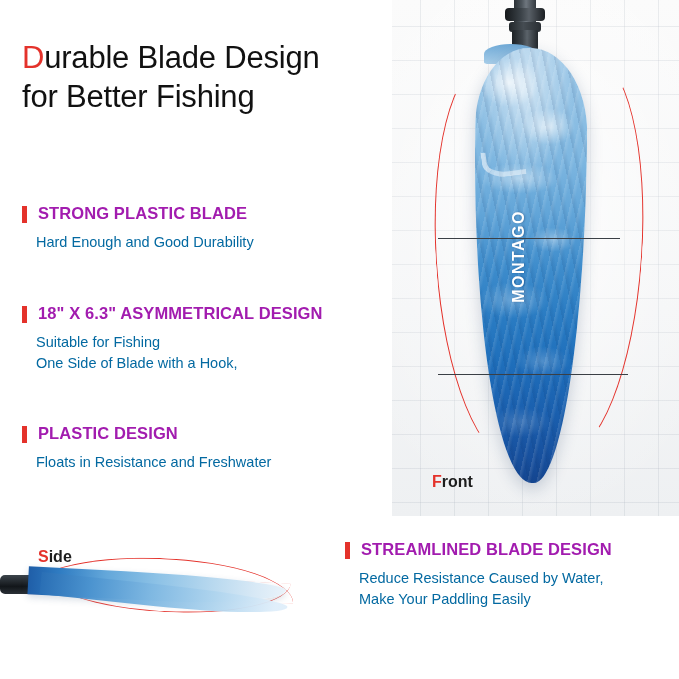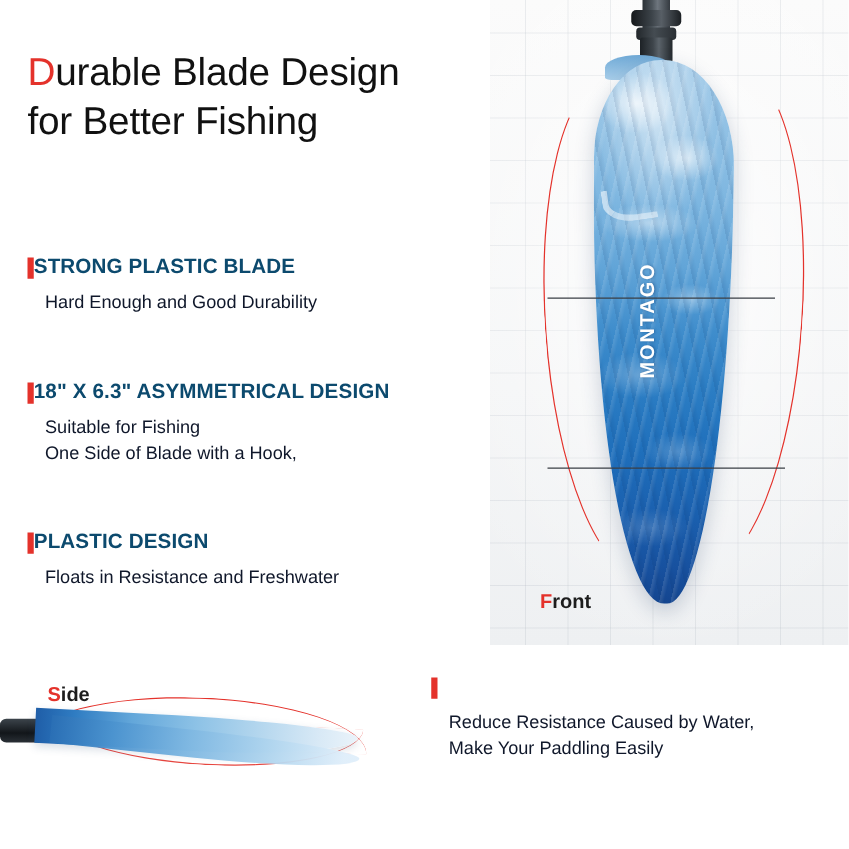--- a/index.html
+++ b/index.html
@@ -227,40 +227,40 @@
   .headline .first { color: #e4322b; }
 
   .feature {
     position: absolute;
     left: 22px;
     width: 362px;
   }
   .feature-title {
     display: flex;
     align-items: flex-start;
-    gap: 0;
+    gap: 11px;
     font-size: 16.5px;
     font-weight: bold;
-    color: #0c4a6e;
+    color: #a21caf;
     letter-spacing: 0.1px;
     text-align: center;
   }
   .bullet-bar {
     display: inline-block;
     width: 5px;
     height: 17px;
     background: #e4322b;
     flex: 0 0 auto;
     margin-top: 2px;
   }
   .feature-desc {
     margin-top: 9px;
     margin-left: 14px;
     font-size: 14.5px;
-    color: #0f172a;
+    color: #0369a1;
     line-height: 1.45;
   }
 
   .f1 { top: 204px; }
   .f2 { top: 304px; }
   .f3 { top: 424px; }
 
   
   .side-label {
     position: absolute;
@@ -407,20 +407,21 @@
     <div class="side-red"></div>
     <div class="side-red2"></div>
     <div class="side-handle"></div>
     <div class="side-blade"></div>
     <div class="side-blade2"></div>
   </div>
 
   <div class="f4">
     <div class="feature-title">
       <span class="bullet-bar"></span>
+      <span>STREAMLINED BLADE DESIGN</span>
     </div>
     <div class="feature-desc">
       <div>Reduce Resistance Caused by Water,</div>
       <div>Make Your Paddling Easily</div>
     </div>
   </div>
 
 </div>
 
 </body></html>

